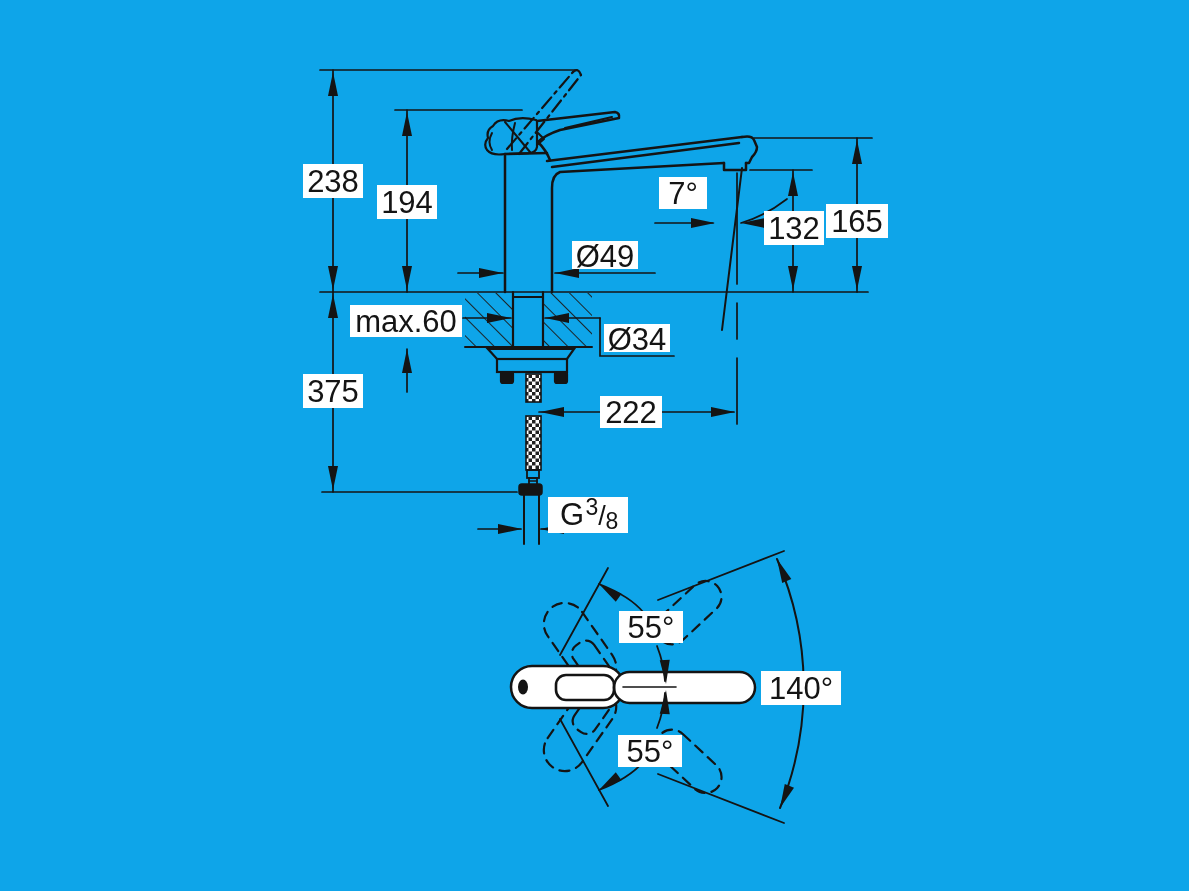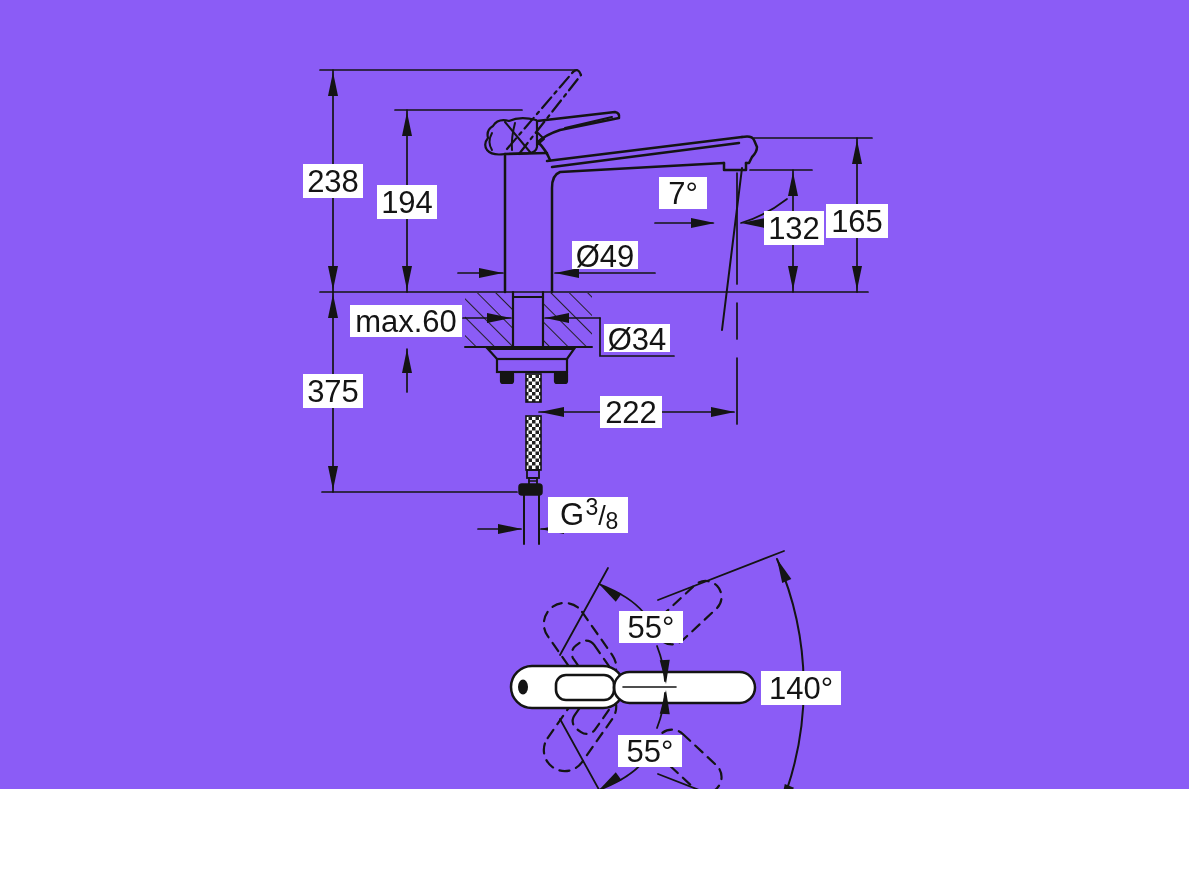--- a/index.html
+++ b/index.html
@@ -1,16 +1,16 @@
 <!DOCTYPE html>
 <html><head>
 <meta charset="utf-8">
 <style>
   html,body{margin:0;padding:0;background:#ffffff;}
-  .stage{position:relative;width:1189px;height:789px;background:#8b5cf6;overflow:hidden;
+  .stage{position:relative;width:1189px;height:891px;background:#0ea5e9;overflow:hidden;
          font-family:"Liberation Sans", sans-serif;}
   svg text{font-family:"Liberation Sans", sans-serif;fill:#141414;}
   .dimtxt{font-size:31px;}
   .suptxt{font-size:23px;}
   .slashtxt{font-size:27px;}
 </style>
 </head>
 <body>
 
 <div class="stage">

